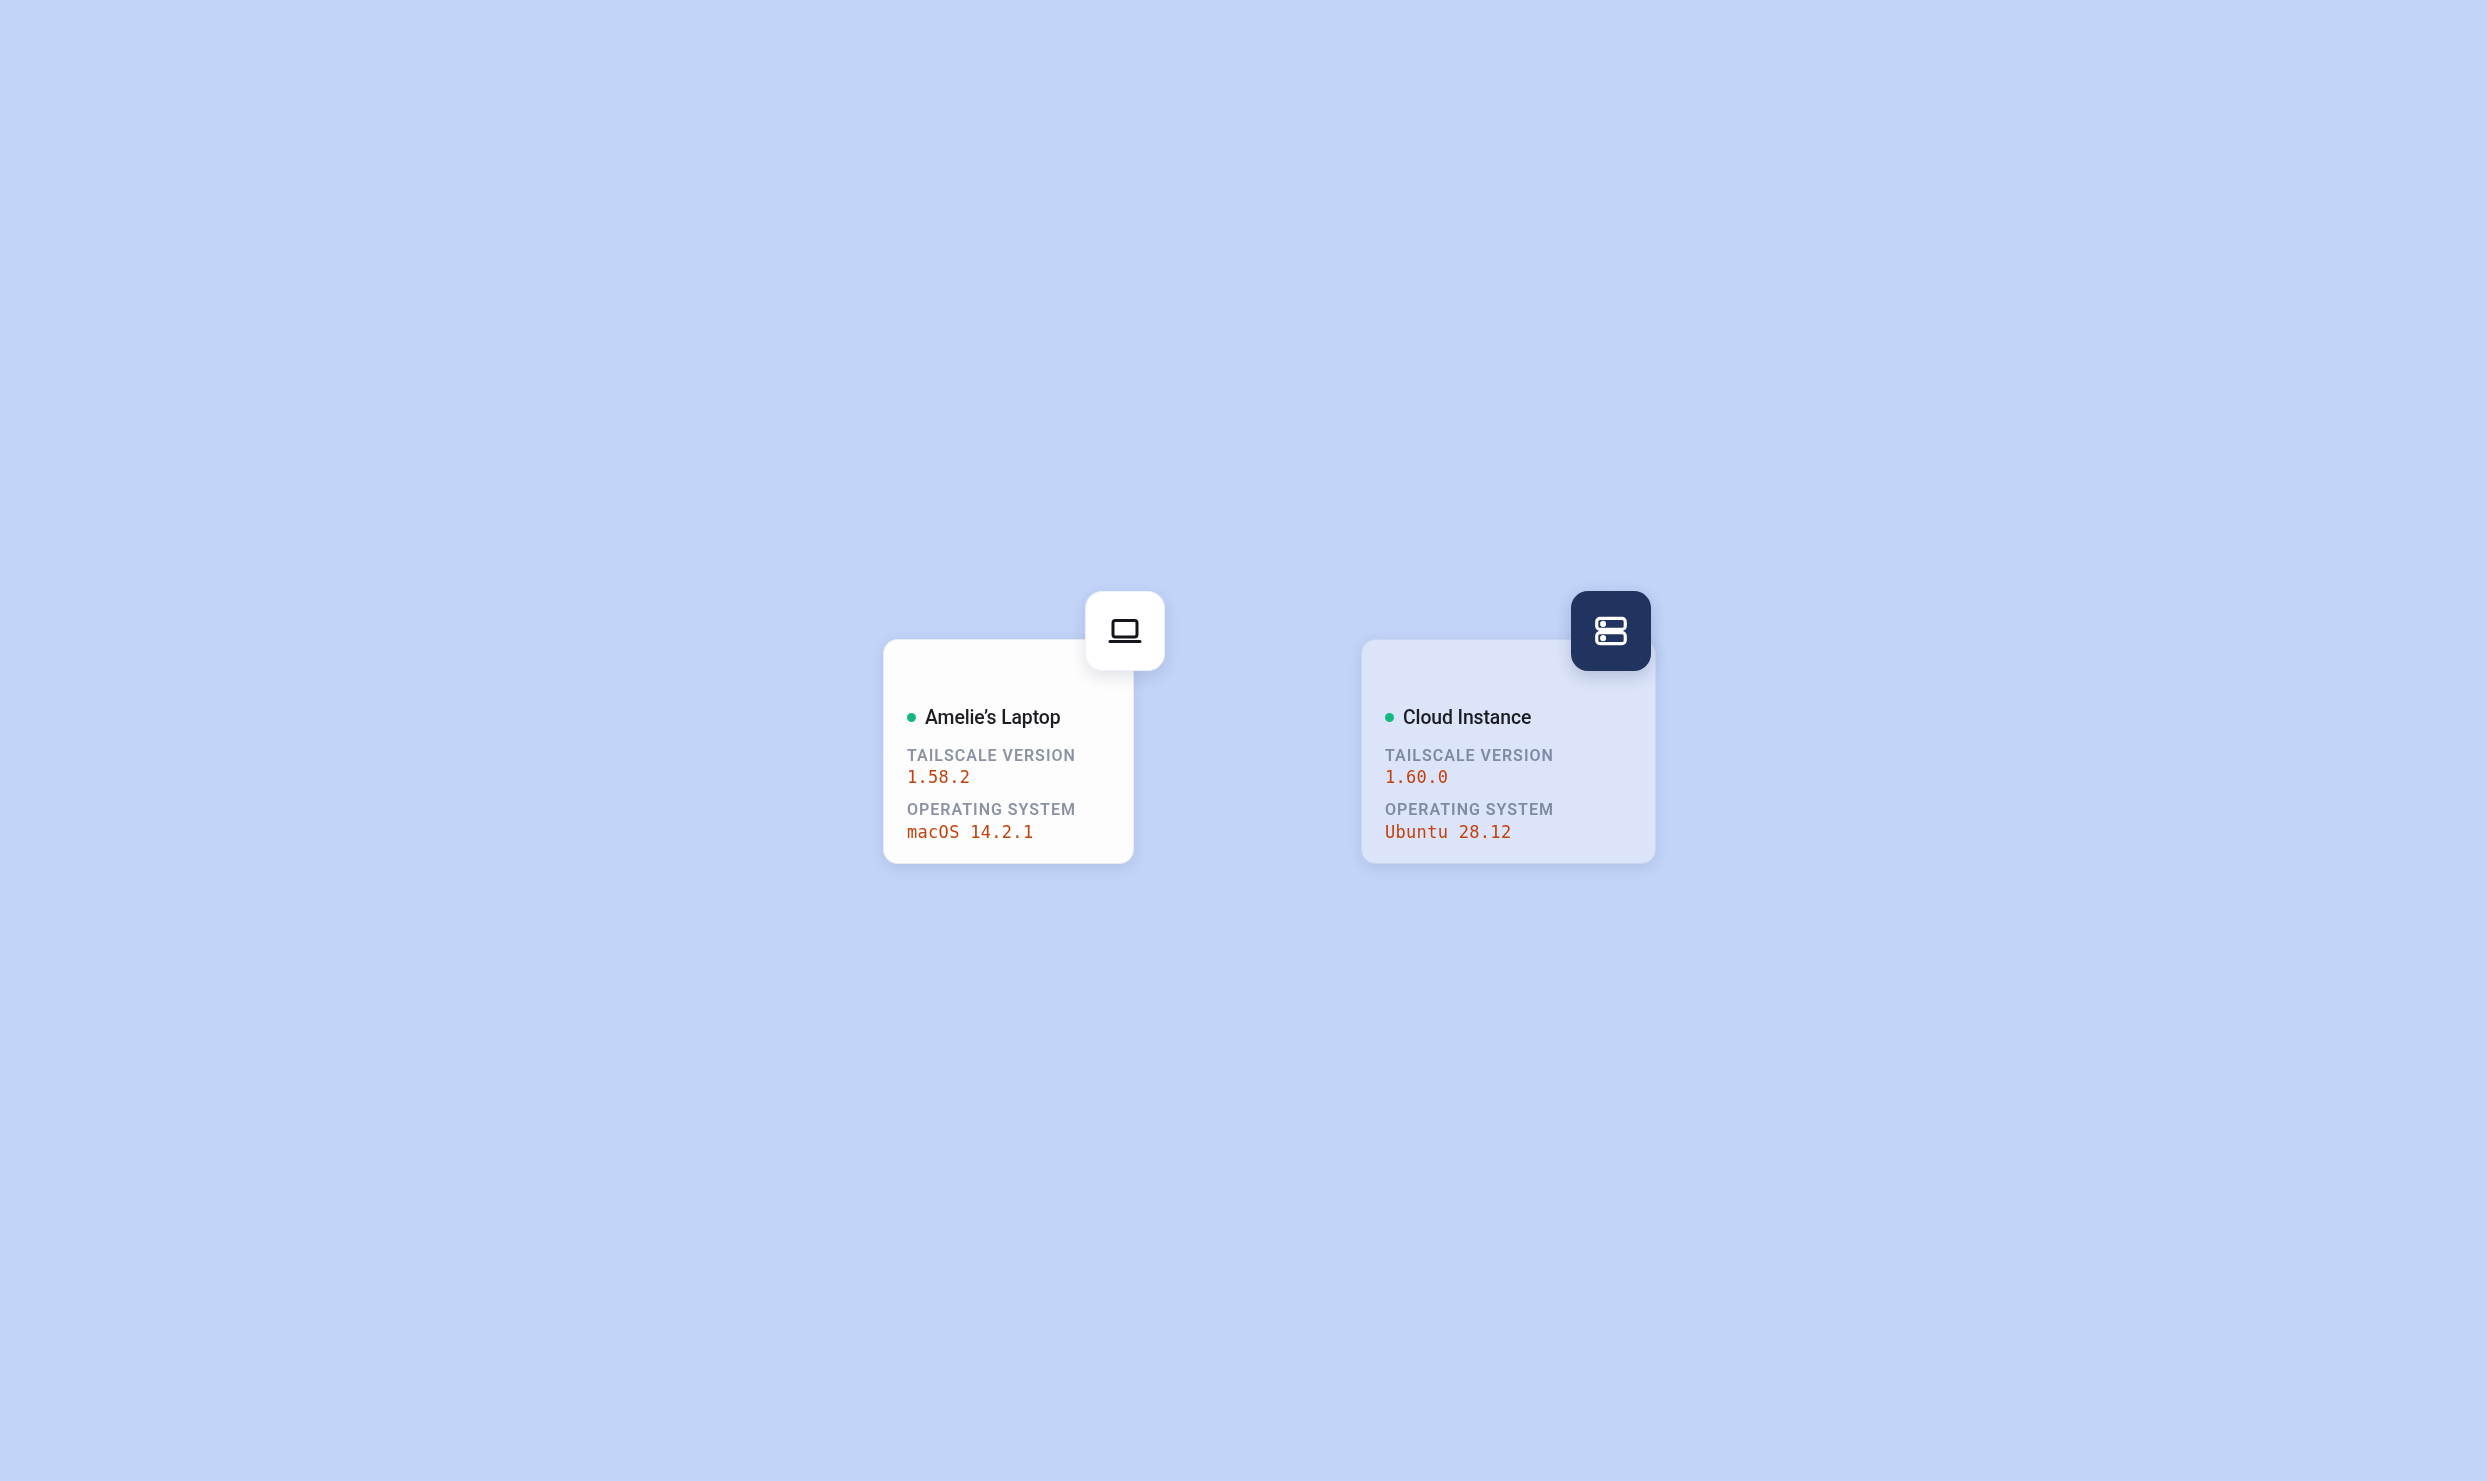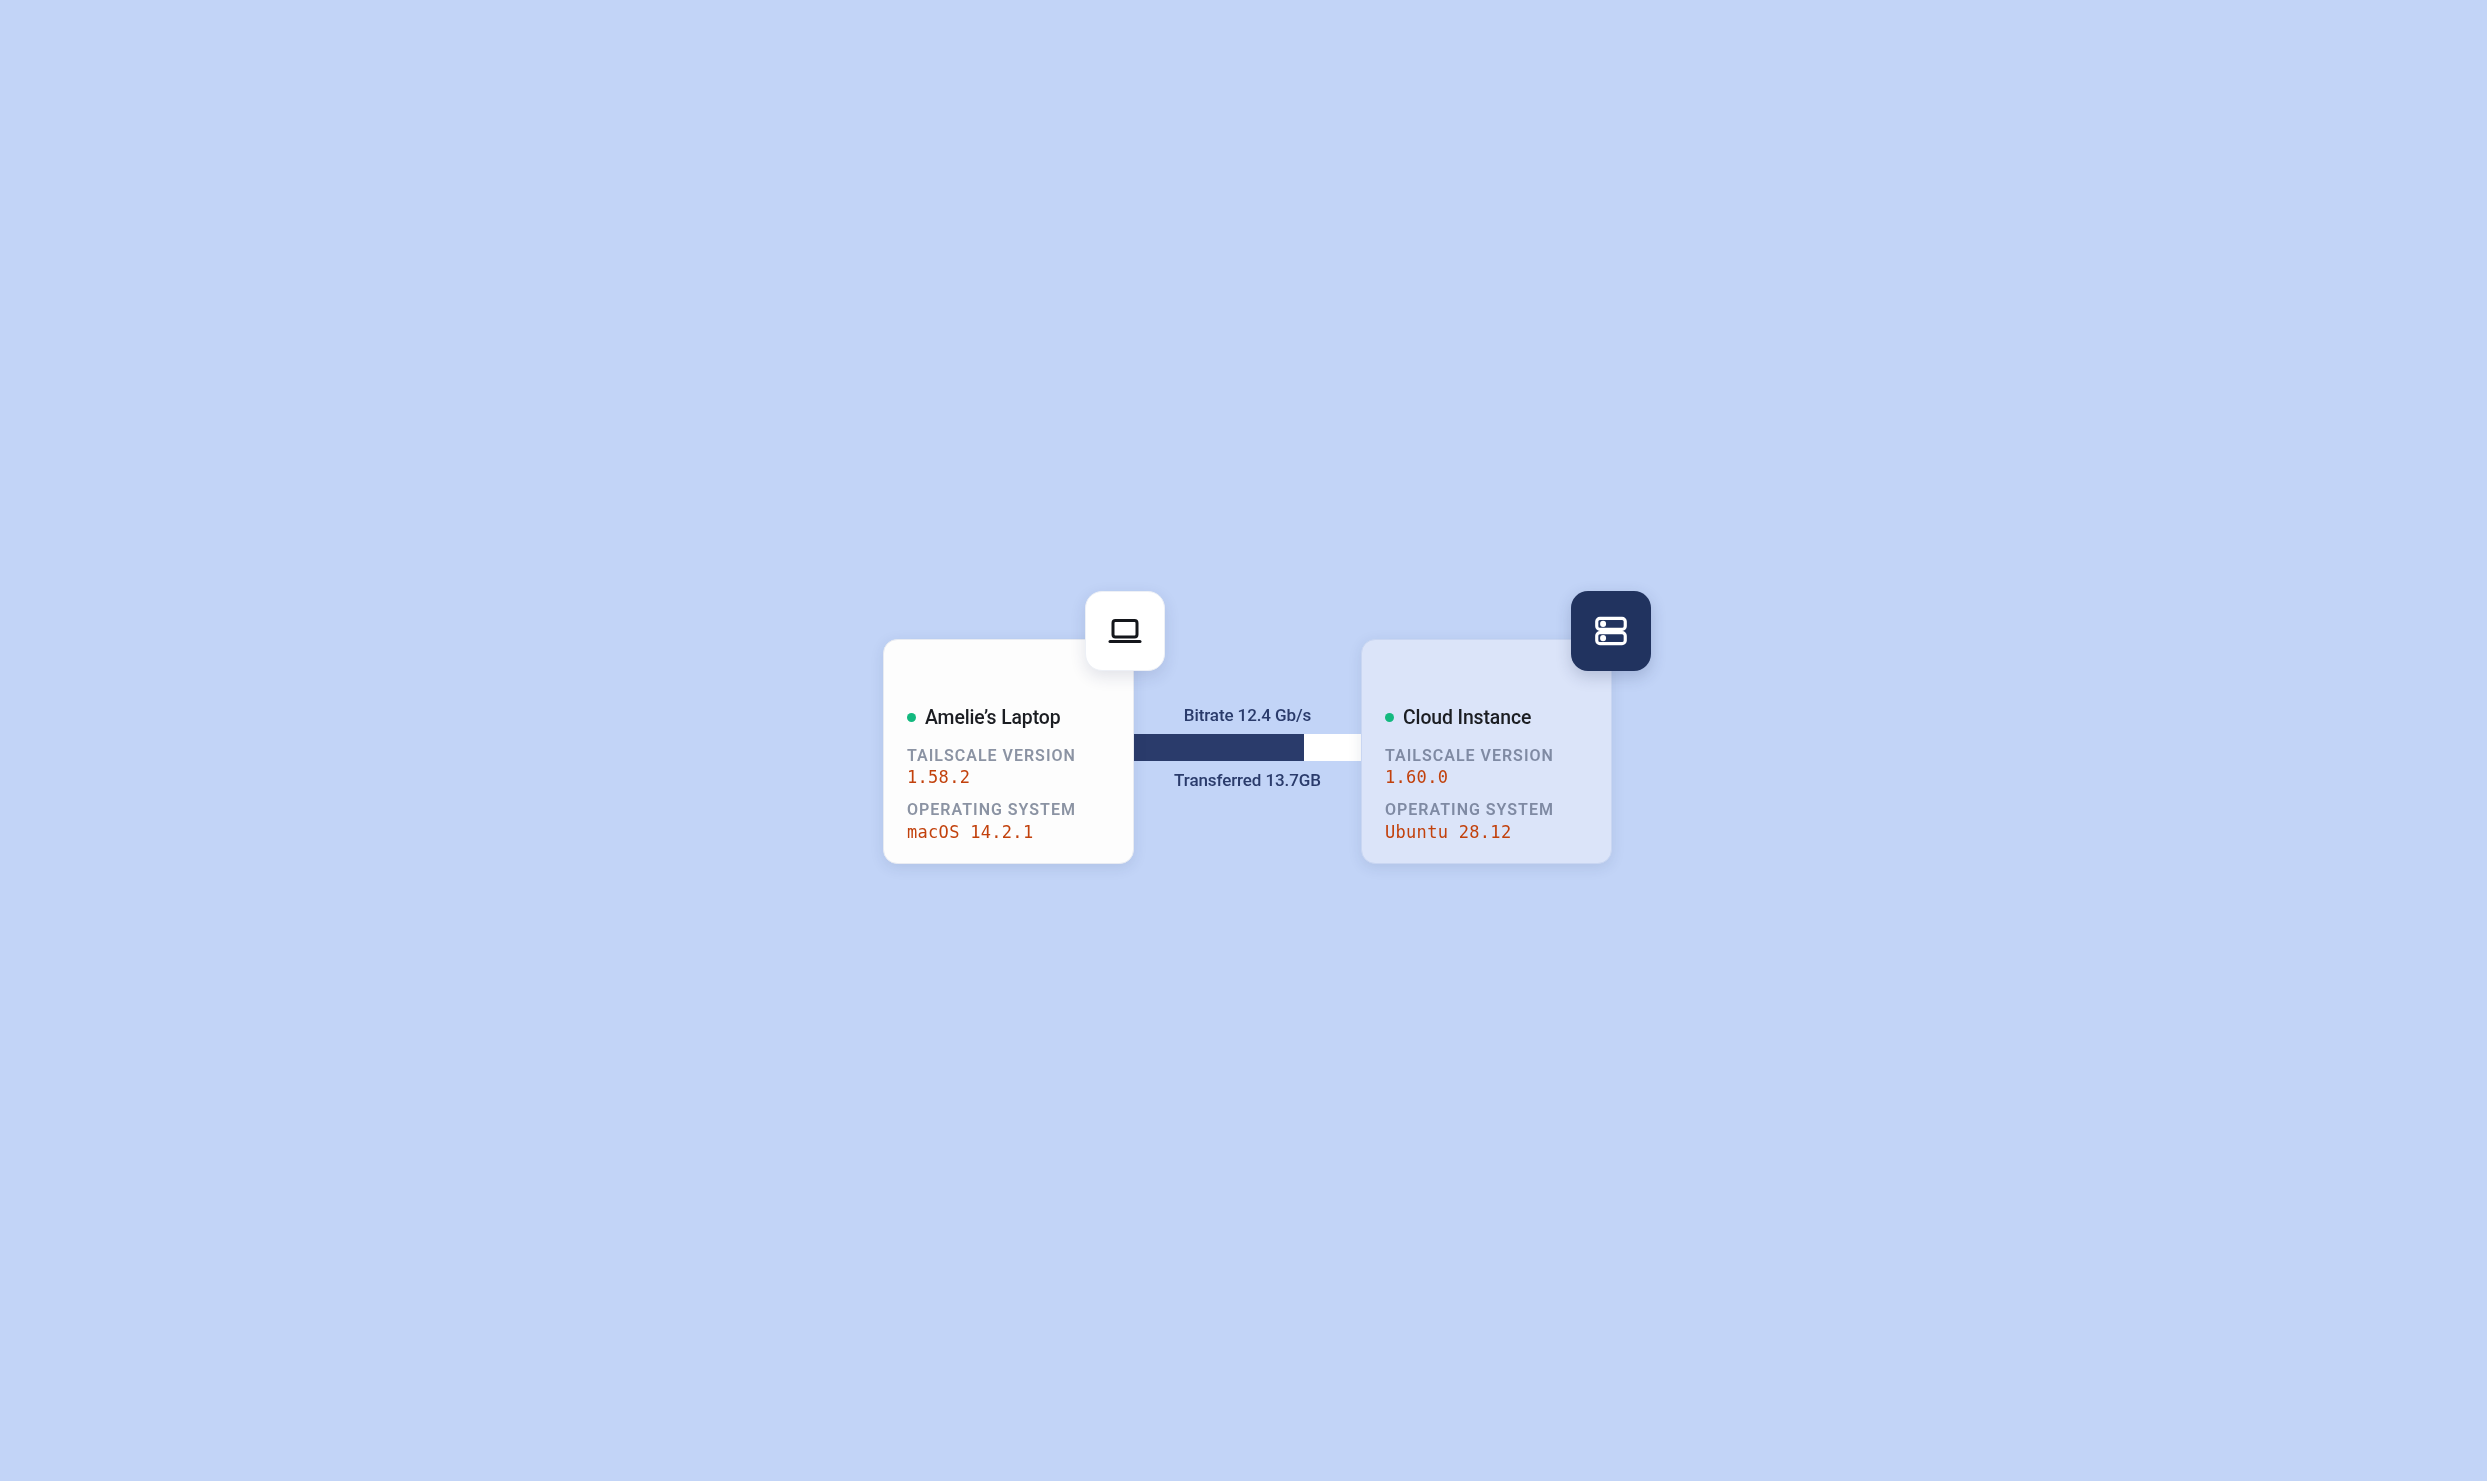--- a/index.html
+++ b/index.html
@@ -29,21 +29,21 @@
     left: 96px;
     top: 170px;
     width: 251px;
     height: 225px;
     background: #fdfdfd;
     border: 0.6px solid #e8ebf2;
   }
   .card-right {
     left: 574px;
     top: 170px;
-    width: 251px;
+    width: 295px;
     height: 225px;
     background: #dbe4f9;
     border: 0.6px solid #c9d6f2;
   }
   .card-title-row {
     display: flex;
     align-items: center;
     gap: 9px;
     margin-bottom: 17px;
     margin-top: 40px;
@@ -130,27 +130,20 @@
   .progress-fill {
     height: 100%;
     background: #2a3b6b;
   }
 </style>
 </head>
 <body>
 
 <div class="stage">
 
-  <div class="connection">
-    <div class="conn-text">Bitrate 12.4 Gb/s</div>
-    <div class="progress-track">
-      <div class="progress-fill" style="width:75%"></div>
-    </div>
-    <div class="conn-text">Transferred 13.7GB</div>
-  </div>
 
   <div class="card card-left">
     <div class="card-title-row">
       <span class="status-dot status-green"></span>
       <span class="card-title">Amelie’s Laptop</span>
     </div>
     <div class="field-label">TAILSCALE VERSION</div>
     <div class="field-value">1.58.2</div>
     <div class="field-label">OPERATING SYSTEM</div>
     <div class="field-value">macOS 14.2.1</div>

